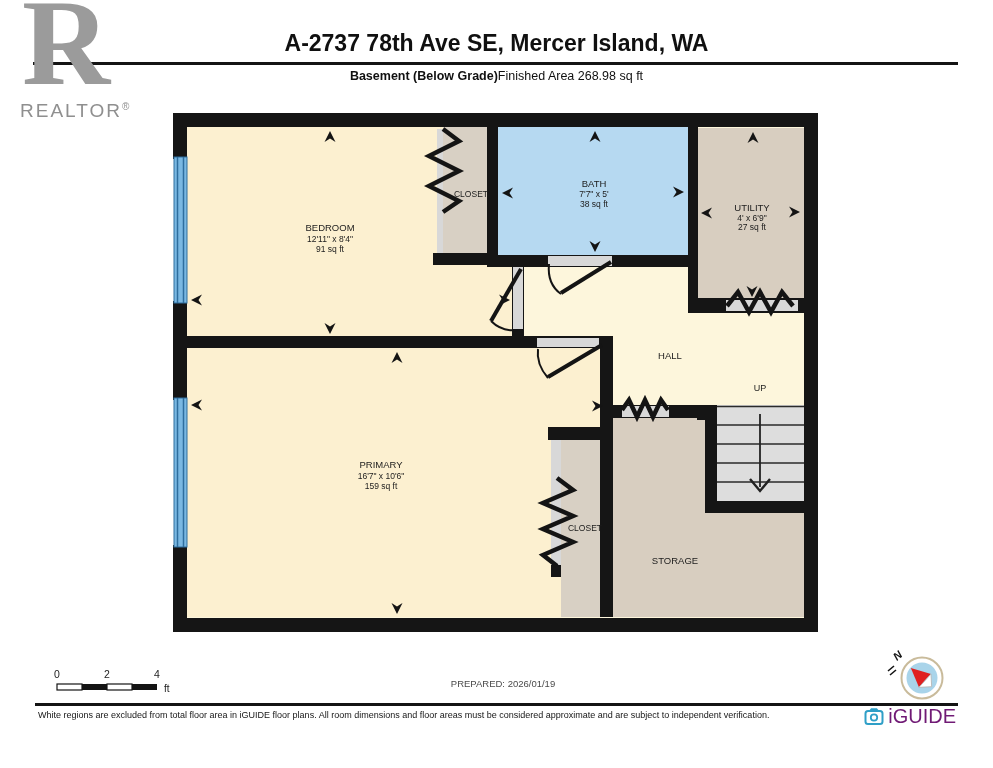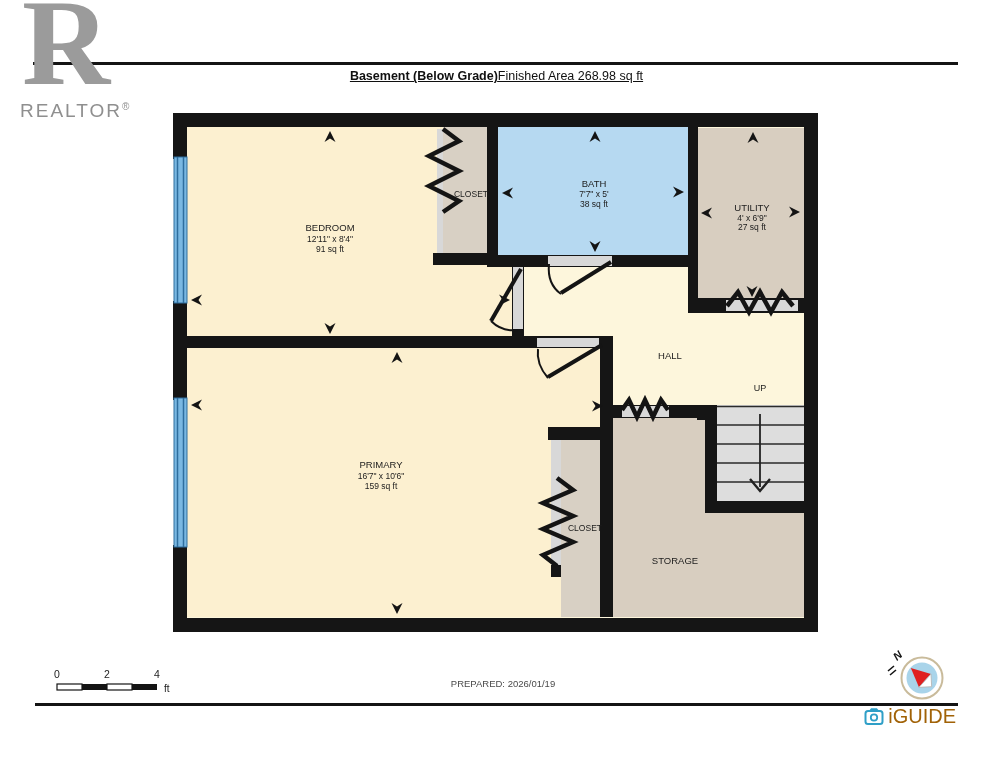--- a/index.html
+++ b/index.html
@@ -9,42 +9,43 @@
   .header-line{position:absolute;left:33px;top:62px;width:925px;height:3px;background:#141414;}
   .realtor-logo{position:absolute;left:10px;top:0;width:130px;height:130px;}
   .logo-r{position:absolute;left:12px;top:-24px;font-family:"Liberation Serif",serif;
           font-weight:bold;font-size:122px;color:#9b9b9b;line-height:1.1;}
   .realtor-text{position:absolute;left:-4px;top:100px;font-size:19px;letter-spacing:2px;
           color:#8f8f8f;white-space:nowrap;margin-left:14px;}
   .realtor-text sup{font-size:10px;}
   .page-title{position:absolute;left:0;top:30px;width:100%;text-align:center;
           font-size:23px;font-weight:bold;color:#101010;}
   .subtitle{position:absolute;left:0;top:69px;width:100%;display:flex;justify-content:center;
-          font-size:12.5px;color:#101010;text-decoration:underline;}
+          font-size:12.5px;color:#101010;}
   .subtitle .floor{font-weight:bold;}
   
   .plan-svg{position:absolute;left:0;top:0;}
   
   .footer-rule{position:absolute;left:35px;top:703px;width:923px;height:3px;background:#141414;}
   .disclaimer{position:absolute;left:38px;top:710px;font-size:9px;color:#161616;}
   .iguide-logo{position:absolute;right:37px;top:705px;display:flex;align-items:center;gap:4px;
-          color:#a16207;font-size:20px;font-weight:400;}
+          color:#701a75;font-size:20px;font-weight:400;}
   .iguide-logo svg{display:block;}
   svg text{font-family:"Liberation Sans",sans-serif;}
 </style>
 </head>
 <body>
 
 <div class="page">
 
   <div class="header-line"></div>
   <div class="realtor-logo">
     <div class="logo-r">R</div>
     <div class="realtor-text"><span>REALTOR</span><sup>®</sup></div>
   </div>
+  <div class="page-title">A-2737 78th Ave SE, Mercer Island, WA</div>
   <div class="subtitle">
     <span class="floor">Basement (Below Grade)</span>
     <span class="area">Finished Area 268.98 sq ft</span>
   </div>
 
   <svg class="plan-svg" width="993" height="768" viewBox="0 0 993 768">
     <defs>
       <path id="arr" d="M0,0 L-5.5,11 L0,7.5 L5.5,11 Z" fill="#141414"></path>
     </defs>
 
@@ -180,20 +181,21 @@
       <g transform="rotate(-48)">
         <polygon points="0,-15 9,4 -9,4" fill="#e02020"></polygon>
         <polygon points="9,4 0,13 -9,4" fill="#ffffff" stroke="#b5b5b5" stroke-width="0.8"></polygon>
       </g>
       <path d="M-34,-7 l6,-5 M-32,-3 l6,-5" stroke="#141414" stroke-width="1.6" fill="none"></path>
       <text transform="translate(-25,-17) rotate(-40)" font-size="11" font-weight="bold" font-style="italic" fill="#141414">N</text>
     </g>
   </svg>
 
   <div class="footer-rule"></div>
+  <div class="disclaimer">White regions are excluded from total floor area in iGUIDE floor plans. All room dimensions and floor areas must be considered approximate and are subject to independent verification.</div>
   <div class="iguide-logo">
     <svg width="20" height="18" viewBox="0 0 20 18">
       <rect x="1.5" y="3" width="17" height="13" rx="2.5" fill="none" stroke="#2f9fc7" stroke-width="2"></rect>
       <path d="M6,3 L7.5,1.2 H12.5 L14,3" fill="none" stroke="#2f9fc7" stroke-width="1.8"></path>
       <circle cx="10" cy="9.5" r="3.2" fill="none" stroke="#2f9fc7" stroke-width="1.8"></circle>
     </svg>
     <span>iGUIDE</span>
   </div>
 
 </div>

